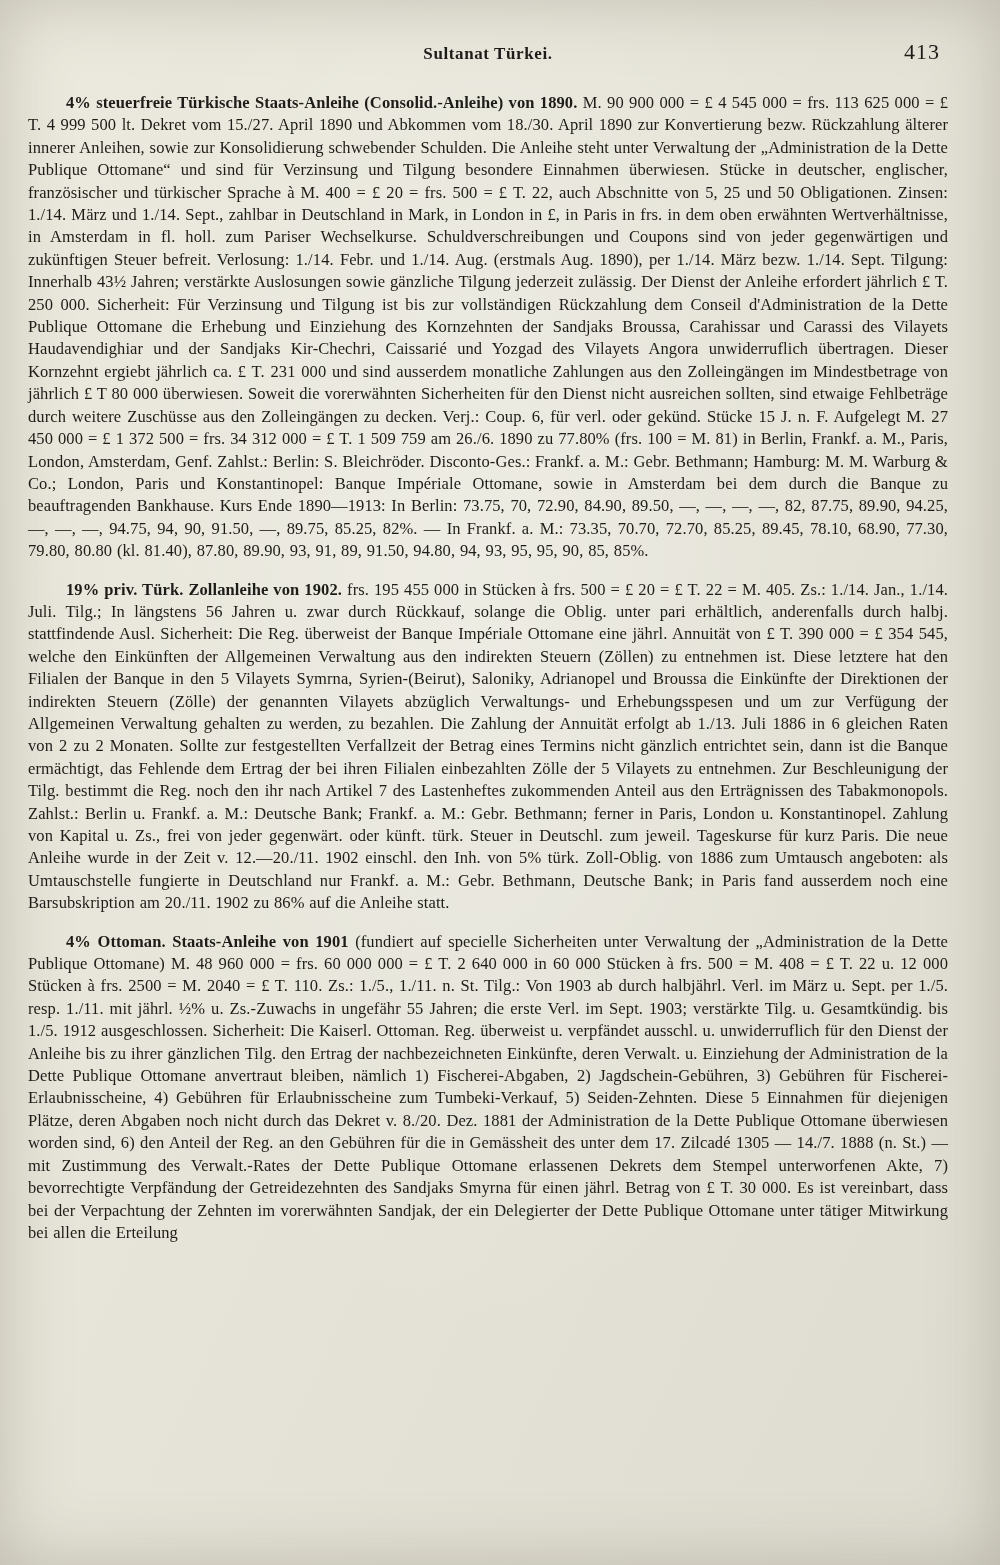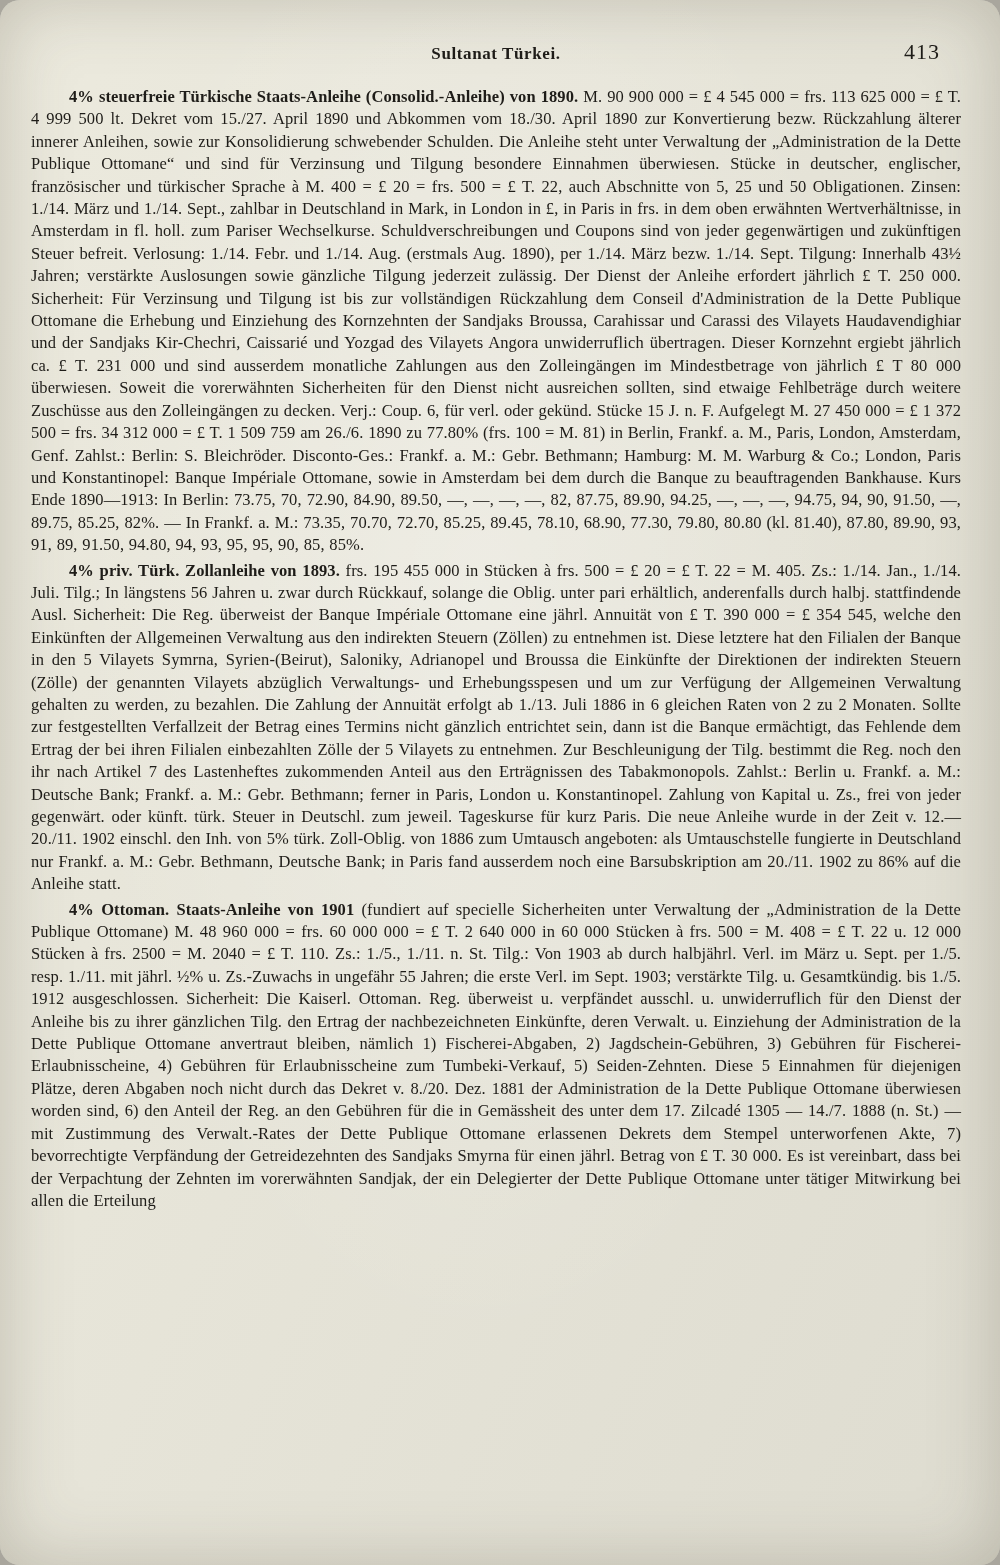--- a/index.html
+++ b/index.html
@@ -10,28 +10,27 @@
     width: 1000px;
     height: 1565px;
     background: #a9a69d;
     font-family: "Liberation Serif", "DejaVu Serif", serif;
   }
   .page {
     position: relative;
     width: 1000px;
     height: 1565px;
     box-sizing: border-box;
-    padding: 42px 36px 28px 28px;
+    padding: 42px 36px 28px 12px;
     background:
       radial-gradient(ellipse at 48% 38%, rgba(255,255,255,0.30) 0%, rgba(255,255,255,0) 55%),
       linear-gradient(115deg, #eceade 0%, #e6e4d8 45%, #dedcd0 100%);
     box-shadow: inset 0 0 70px rgba(90, 84, 66, 0.28);
     color: #1e1c18;
     overflow: hidden;
-    border-radius: 20px;
   }
   .page-header {
     position: relative;
     height: 34px;
     margin-bottom: 10px;
   }
   .running-title {
     position: absolute;
     left: 50%;
     top: 2px;
@@ -49,21 +48,21 @@
     letter-spacing: 1px;
   }
   .page-body {
     font-size: 16.5px;
     line-height: 22.4px;
     text-align: justify;
     letter-spacing: 0.1px;
     word-spacing: 0.5px;
   }
   .entry {
-    margin: 3px;
+    margin: 16px;
     text-indent: 38px;
   }
   .entry-title {
     font-weight: bold;
   }
 </style>
 </head>
 <body>
 
 <div class="page">
@@ -74,21 +73,21 @@
   </header>
 
   <main class="page-body">
 
     <p class="entry">
       <span class="entry-title">4% steuerfreie Türkische Staats-Anleihe (Consolid.-Anleihe) von 1890.</span>
       <span class="entry-text">M. 90 900 000 = £ 4 545 000 = frs. 113 625 000 = £ T. 4 999 500 lt. Dekret vom 15./27. April 1890 und Abkommen vom 18./30. April 1890 zur Konvertierung bezw. Rückzahlung älterer innerer Anleihen, sowie zur Konsolidierung schwebender Schulden. Die Anleihe steht unter Verwaltung der „Administration de la Dette Publique Ottomane“ und sind für Verzinsung und Tilgung besondere Einnahmen überwiesen. Stücke in deutscher, englischer, französischer und türkischer Sprache à M. 400 = £ 20 = frs. 500 = £ T. 22, auch Abschnitte von 5, 25 und 50 Obligationen. Zinsen: 1./14. März und 1./14. Sept., zahlbar in Deutschland in Mark, in London in £, in Paris in frs. in dem oben erwähnten Wertverhältnisse, in Amsterdam in fl. holl. zum Pariser Wechselkurse. Schuldverschreibungen und Coupons sind von jeder gegenwärtigen und zukünftigen Steuer befreit. Verlosung: 1./14. Febr. und 1./14. Aug. (erstmals Aug. 1890), per 1./14. März bezw. 1./14. Sept. Tilgung: Innerhalb 43½ Jahren; verstärkte Auslosungen sowie gänzliche Tilgung jederzeit zulässig. Der Dienst der Anleihe erfordert jährlich £ T. 250 000. Sicherheit: Für Verzinsung und Tilgung ist bis zur vollständigen Rückzahlung dem Conseil d'Administration de la Dette Publique Ottomane die Erhebung und Einziehung des Kornzehnten der Sandjaks Broussa, Carahissar und Carassi des Vilayets Haudavendighiar und der Sandjaks Kir-Chechri, Caissarié und Yozgad des Vilayets Angora unwiderruflich übertragen. Dieser Kornzehnt ergiebt jährlich ca. £ T. 231 000 und sind ausserdem monatliche Zahlungen aus den Zolleingängen im Mindestbetrage von jährlich £ T 80 000 überwiesen. Soweit die vorerwähnten Sicherheiten für den Dienst nicht ausreichen sollten, sind etwaige Fehlbeträge durch weitere Zuschüsse aus den Zolleingängen zu decken. Verj.: Coup. 6, für verl. oder gekünd. Stücke 15 J. n. F. Aufgelegt M. 27 450 000 = £ 1 372 500 = frs. 34 312 000 = £ T. 1 509 759 am 26./6. 1890 zu 77.80% (frs. 100 = M. 81) in Berlin, Frankf. a. M., Paris, London, Amsterdam, Genf. Zahlst.: Berlin: S. Bleichröder. Disconto-Ges.: Frankf. a. M.: Gebr. Bethmann; Hamburg: M. M. Warburg &amp; Co.; London, Paris und Konstantinopel: Banque Impériale Ottomane, sowie in Amsterdam bei dem durch die Banque zu beauftragenden Bankhause. Kurs Ende 1890—1913: In Berlin: 73.75, 70, 72.90, 84.90, 89.50, —, —, —, —, 82, 87.75, 89.90, 94.25, —, —, —, 94.75, 94, 90, 91.50, —, 89.75, 85.25, 82%. — In Frankf. a. M.: 73.35, 70.70, 72.70, 85.25, 89.45, 78.10, 68.90, 77.30, 79.80, 80.80 (kl. 81.40), 87.80, 89.90, 93, 91, 89, 91.50, 94.80, 94, 93, 95, 95, 90, 85, 85%.</span>
     </p>
 
     <p class="entry">
-      <span class="entry-title">4% priv. Türk. Zollanleihe von 1893.</span>
+      <span class="entry-title">19% priv. Türk. Zollanleihe von 1902.</span>
       <span class="entry-text">frs. 195 455 000 in Stücken à frs. 500 = £ 20 = £ T. 22 = M. 405. Zs.: 1./14. Jan., 1./14. Juli. Tilg.; In längstens 56 Jahren u. zwar durch Rückkauf, solange die Oblig. unter pari erhältlich, anderenfalls durch halbj. stattfindende Ausl. Sicherheit: Die Reg. überweist der Banque Impériale Ottomane eine jährl. Annuität von £ T. 390 000 = £ 354 545, welche den Einkünften der Allgemeinen Verwaltung aus den indirekten Steuern (Zöllen) zu entnehmen ist. Diese letztere hat den Filialen der Banque in den 5 Vilayets Symrna, Syrien-(Beirut), Saloniky, Adrianopel und Broussa die Einkünfte der Direktionen der indirekten Steuern (Zölle) der genannten Vilayets abzüglich Verwaltungs- und Erhebungsspesen und um zur Verfügung der Allgemeinen Verwaltung gehalten zu werden, zu bezahlen. Die Zahlung der Annuität erfolgt ab 1./13. Juli 1886 in 6 gleichen Raten von 2 zu 2 Monaten. Sollte zur festgestellten Verfallzeit der Betrag eines Termins nicht gänzlich entrichtet sein, dann ist die Banque ermächtigt, das Fehlende dem Ertrag der bei ihren Filialen einbezahlten Zölle der 5 Vilayets zu entnehmen. Zur Beschleunigung der Tilg. bestimmt die Reg. noch den ihr nach Artikel 7 des Lastenheftes zukommenden Anteil aus den Erträgnissen des Tabakmonopols. Zahlst.: Berlin u. Frankf. a. M.: Deutsche Bank; Frankf. a. M.: Gebr. Bethmann; ferner in Paris, London u. Konstantinopel. Zahlung von Kapital u. Zs., frei von jeder gegenwärt. oder künft. türk. Steuer in Deutschl. zum jeweil. Tageskurse für kurz Paris. Die neue Anleihe wurde in der Zeit v. 12.—20./11. 1902 einschl. den Inh. von 5% türk. Zoll-Oblig. von 1886 zum Umtausch angeboten: als Umtauschstelle fungierte in Deutschland nur Frankf. a. M.: Gebr. Bethmann, Deutsche Bank; in Paris fand ausserdem noch eine Barsubskription am 20./11. 1902 zu 86% auf die Anleihe statt.</span>
     </p>
 
     <p class="entry">
       <span class="entry-title">4% Ottoman. Staats-Anleihe von 1901</span>
       <span class="entry-text">(fundiert auf specielle Sicherheiten unter Verwaltung der „Administration de la Dette Publique Ottomane) M. 48 960 000 = frs. 60 000 000 = £ T. 2 640 000 in 60 000 Stücken à frs. 500 = M. 408 = £ T. 22 u. 12 000 Stücken à frs. 2500 = M. 2040 = £ T. 110. Zs.: 1./5., 1./11. n. St. Tilg.: Von 1903 ab durch halbjährl. Verl. im März u. Sept. per 1./5. resp. 1./11. mit jährl. ½% u. Zs.-Zuwachs in ungefähr 55 Jahren; die erste Verl. im Sept. 1903; verstärkte Tilg. u. Gesamtkündig. bis 1./5. 1912 ausgeschlossen. Sicherheit: Die Kaiserl. Ottoman. Reg. überweist u. verpfändet ausschl. u. unwiderruflich für den Dienst der Anleihe bis zu ihrer gänzlichen Tilg. den Ertrag der nachbezeichneten Einkünfte, deren Verwalt. u. Einziehung der Administration de la Dette Publique Ottomane anvertraut bleiben, nämlich 1) Fischerei-Abgaben, 2) Jagdschein-Gebühren, 3) Gebühren für Fischerei-Erlaubnisscheine, 4) Gebühren für Erlaubnisscheine zum Tumbeki-Verkauf, 5) Seiden-Zehnten. Diese 5 Einnahmen für diejenigen Plätze, deren Abgaben noch nicht durch das Dekret v. 8./20. Dez. 1881 der Administration de la Dette Publique Ottomane überwiesen worden sind, 6) den Anteil der Reg. an den Gebühren für die in Gemässheit des unter dem 17. Zilcadé 1305 — 14./7. 1888 (n. St.) — mit Zustimmung des Verwalt.-Rates der Dette Publique Ottomane erlassenen Dekrets dem Stempel unterworfenen Akte, 7) bevorrechtigte Verpfändung der Getreidezehnten des Sandjaks Smyrna für einen jährl. Betrag von £ T. 30 000. Es ist vereinbart, dass bei der Verpachtung der Zehnten im vorerwähnten Sandjak, der ein Delegierter der Dette Publique Ottomane unter tätiger Mitwirkung bei allen die Erteilung</span>
     </p>
 
   </main>
 

